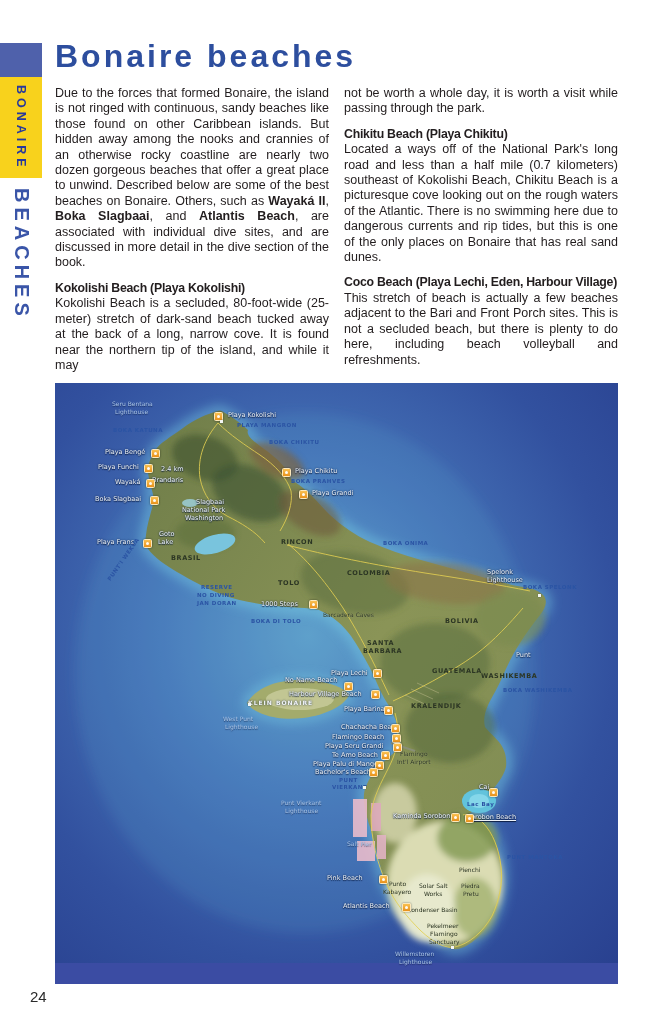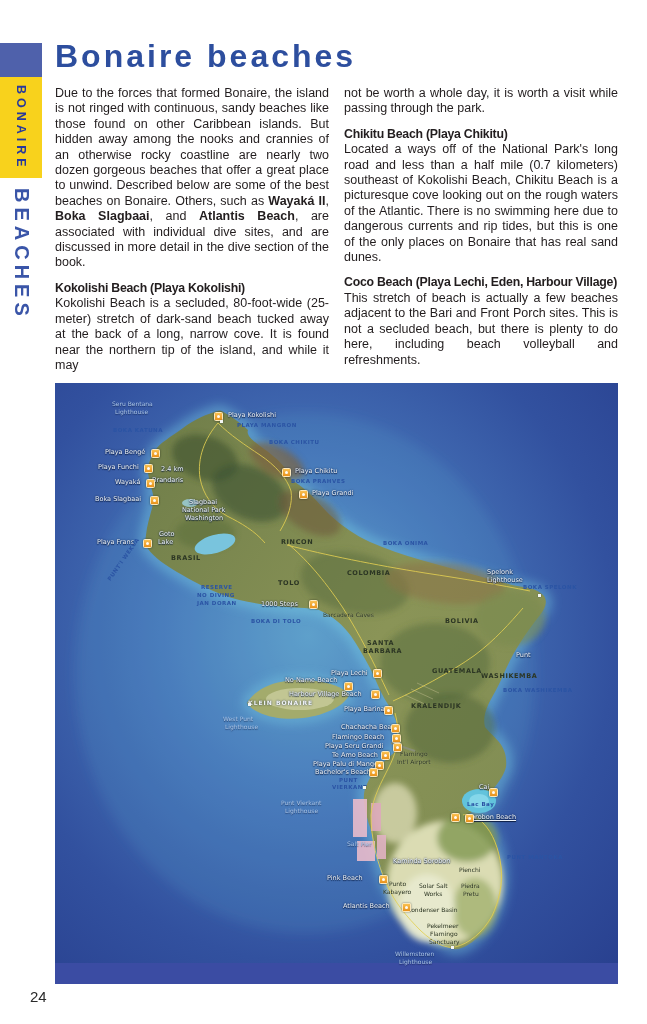--- a/index.html
+++ b/index.html
@@ -174,21 +174,21 @@
         <div class="mlabel beach" style="left: 43px; top: 81px;">Playa Funchi</div>
         <div class="mlabel beach" style="left: 60px; top: 96px;">Wayaká</div>
         <div class="mlabel beach" style="left: 40px; top: 113px;">Boka Slagbaai</div>
         <div class="mlabel beach" style="left: 42px; top: 156px;">Playa Frans</div>
         <div class="mlabel beach" style="left: 240px; top: 85px;">Playa Chikitu</div>
         <div class="mlabel seacaps" style="left: 236px; top: 96px;">BOKA PRAHVES</div>
         <div class="mlabel beach" style="left: 257px; top: 107px;">Playa Grandi</div>
         <div class="mlabel beach" style="left: 106px; top: 83px;">2.4 km</div>
         <div class="mlabel beach" style="left: 97px; top: 94px;">Brandaris</div>
         <div class="mlabel beach" style="left: 130px; top: 108px; margin-top: 24px;">Washington</div>
-        <div class="mlabel beach" style="left: 134px; top: 116px;">Slagbaai</div>
+        <div class="mlabel beach" style="left: 141px; top: 116px;">Slagbaai</div>
         <div class="mlabel beach" style="left: 127px; top: 124px;">National Park</div>
         <div class="mlabel beach" style="left: 104px; top: 148px;">Goto</div>
         <div class="mlabel beach" style="left: 103px; top: 156px;">Lake</div>
         <div class="mlabel seacaps" style="left: 52px; top: 196px; transform: rotate(-55deg);">PUNT'I WEKUA</div>
         <div class="mlabel landcaps" style="left: 226px; top: 156px;">RINCON</div>
         <div class="mlabel seacaps" style="left: 328px; top: 158px;">BOKA ONIMA</div>
         <div class="mlabel landcaps" style="left: 292px; top: 187px;">COLOMBIA</div>
         <div class="mlabel landcaps" style="left: 223px; top: 197px; text-align: center;">TOLO</div>
         <div class="mlabel landcaps" style="left: 116px; top: 172px;">BRASIL</div>
         <div class="mlabel seacaps" style="left: 146px; top: 202px;">RESERVE</div>
@@ -222,21 +222,21 @@
         <div class="mlabel land" style="left: 345px; top: 368px;">Flamingo</div>
         <div class="mlabel land" style="left: 342px; top: 376px;">Int'l Airport</div>
         <div class="mlabel beach" style="left: 258px; top: 378px;">Playa Palu di Mangel</div>
         <div class="mlabel beach" style="left: 260px; top: 386px;">Bachelor's Beach</div>
         <div class="mlabel seacaps" style="left: 284px; top: 395px;">PUNT</div>
         <div class="mlabel seacaps" style="left: 277px; top: 402px;">VIERKANT</div>
         <div class="mlabel beach" style="left: 424px; top: 401px;">Cai</div>
         <div class="mlabel sea" style="left: 226px; top: 417px;">Punt Vierkant</div>
         <div class="mlabel sea" style="left: 230px; top: 425px;">Lighthouse</div>
         <div class="mlabel seacaps" style="left: 412px; top: 419px;">Lac Bay</div>
-        <div class="mlabel beach" style="left: 338px; top: 430px; margin-top: 45px;">Kaminda Sorobon</div>
+        <div class="mlabel beach" style="left: 338px; top: 430px;">Kaminda Sorobon</div>
         <div class="mlabel beach" style="left: 412px; top: 431px; text-decoration: underline;">Sorobon Beach</div>
         <div class="mlabel sea" style="left: 292px; top: 458px;">Salt Pier</div>
         <div class="mlabel seacaps" style="left: 452px; top: 472px;">PUNT MANTOKA</div>
         <div class="mlabel land" style="left: 404px; top: 484px;">Pienchi</div>
         <div class="mlabel beach" style="left: 272px; top: 492px;">Pink Beach</div>
         <div class="mlabel land" style="left: 334px; top: 498px;">Punto</div>
         <div class="mlabel land" style="left: 328px; top: 506px;">Kabayero</div>
         <div class="mlabel land" style="left: 364px; top: 500px;">Solar Salt</div>
         <div class="mlabel land" style="left: 369px; top: 508px;">Works</div>
         <div class="mlabel land" style="left: 406px; top: 500px;">Piedra</div>

